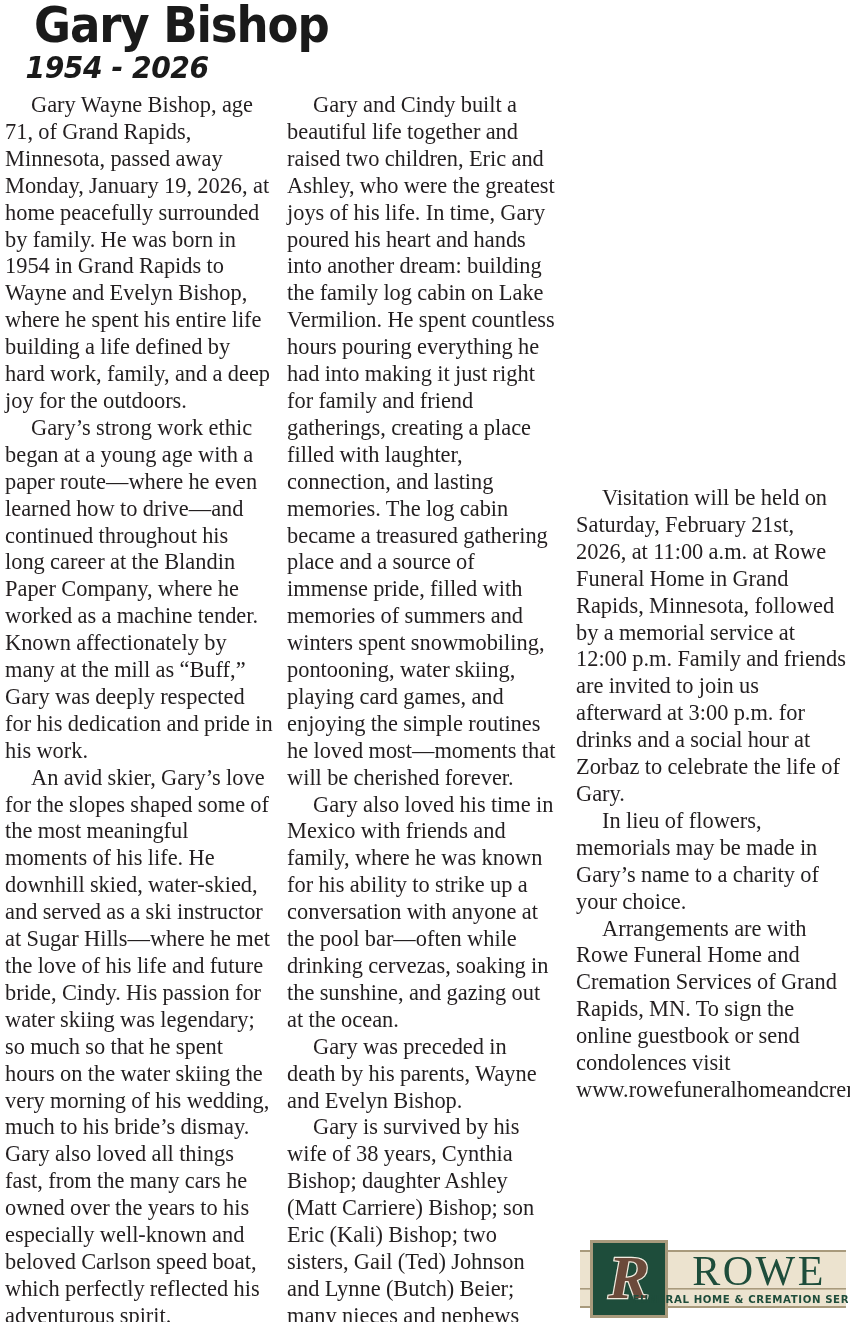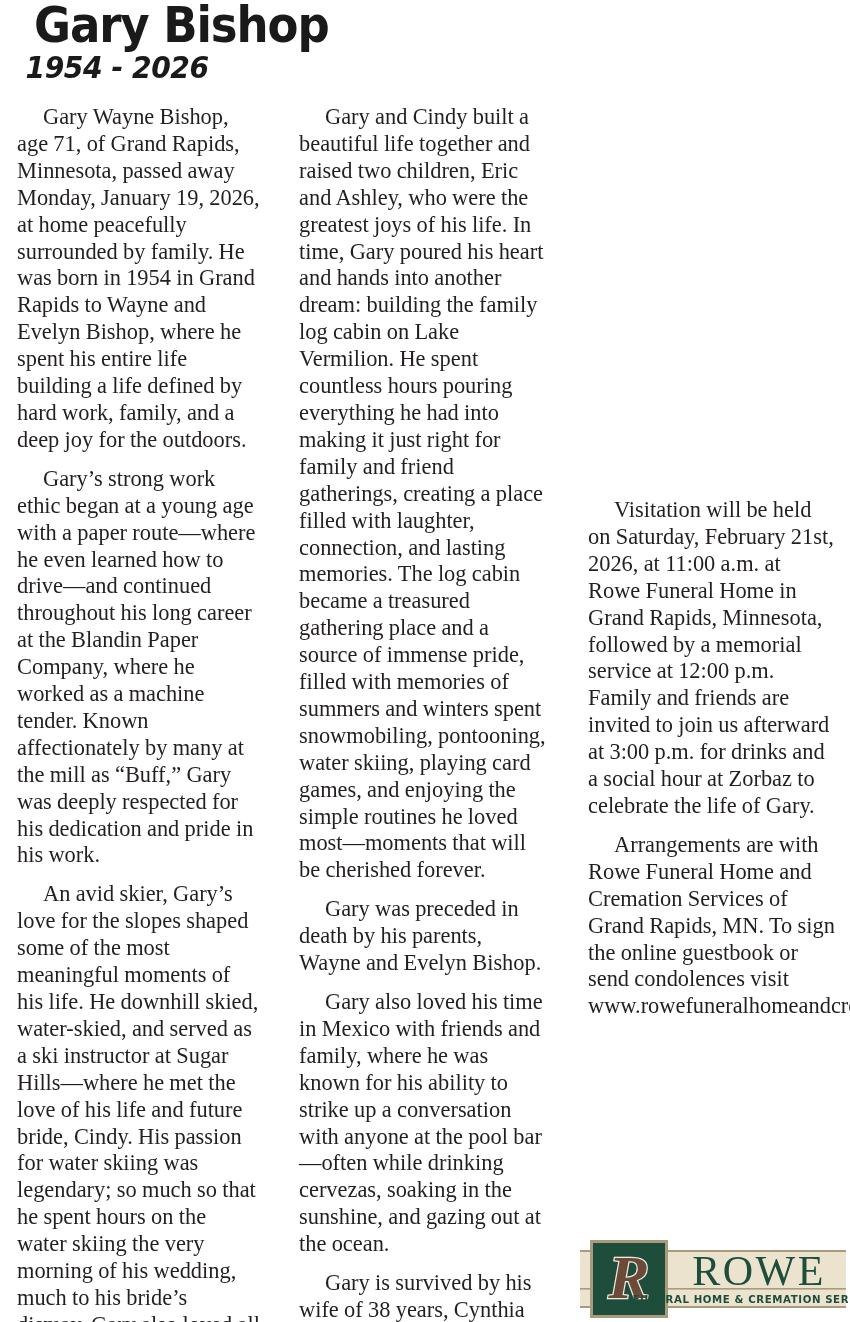--- a/index.html
+++ b/index.html
@@ -62,21 +62,21 @@
     font-size: 22.4px;
     line-height: 26.9px;
     text-align: left;
     word-spacing: -0.3px;
   }
   .col-1 { left: 5px;   width: 268px; }
   .col-2 { left: 287px; width: 272px; }
   .col-3 { left: 576px; width: 272px; }
 
   .col p {
-    margin: 12px;
+    margin: 0;
     text-indent: 26px;
     hyphens: none;
   }
   .col-3 p.no-indent { text-indent: 0; }
 
   
   .rowe-logo {
     position: absolute;
     left: 576px;
     top: 1236px;
@@ -96,29 +96,30 @@
 <div class="columns">
 
   <div class="col col-1">
     <p>Gary Wayne Bishop, age 71, of Grand Rapids, Minnesota, passed away Monday, January 19, 2026, at home peacefully surrounded by family. He was born in 1954 in Grand Rapids to Wayne and Evelyn Bishop, where he spent his entire life building a life defined by hard work, family, and a deep joy for the outdoors.</p>
     <p>Gary’s strong work ethic began at a young age with a paper route—where he even learned how to drive—and continued throughout his long career at the Blandin Paper Company, where he worked as a machine tender. Known affectionately by many at the mill as “Buff,” Gary was deeply respected for his dedication and pride in his work.</p>
     <p>An avid skier, Gary’s love for the slopes shaped some of the most meaningful moments of his life. He downhill skied, water-skied, and served as a ski instructor at Sugar Hills—where he met the love of his life and future bride, Cindy. His passion for water skiing was legendary; so much so that he spent hours on the water skiing the very morning of his wedding, much to his bride’s dismay. Gary also loved all things fast, from the many cars he owned over the years to his especially well-known and beloved Carlson speed boat, which perfectly reflected his adventurous spirit.</p>
   </div>
 
   <div class="col col-2">
     <p>Gary and Cindy built a beautiful life together and raised two children, Eric and Ashley, who were the greatest joys of his life. In time, Gary poured his heart and hands into another dream: building the family log cabin on Lake Vermilion. He spent countless hours pouring everything he had into making it just right for family and friend gatherings, creating a place filled with laughter, connection, and lasting memories. The log cabin became a treasured gathering place and a source of immense pride, filled with memories of summers and winters spent snowmobiling, pontooning, water skiing, playing card games, and enjoying the simple routines he loved most—moments that will be cherished forever.</p>
+    <p>Gary also loved his time in Mexico with friends and family, where he was known for his ability to strike up a conversation with anyone at the pool bar—often while drinking cervezas, soaking in the sunshine, and gazing out at the ocean.</p>
     <p>Gary was preceded in death by his parents, Wayne and Evelyn Bishop.</p>
-    <p>Gary also loved his time in Mexico with friends and family, where he was known for his ability to strike up a conversation with anyone at the pool bar—often while drinking cervezas, soaking in the sunshine, and gazing out at the ocean.</p>
     <p>Gary is survived by his wife of 38 years, Cynthia Bishop; daughter Ashley (Matt Carriere) Bishop; son Eric (Kali) Bishop; two sisters, Gail (Ted) Johnson and Lynne (Butch) Beier; many nieces and nephews</p>
   </div>
 
   <div class="col col-3">
 
     <div style="padding-top:393px;">
       <p>Visitation will be held on Saturday, February 21st, 2026, at 11:00 a.m. at Rowe Funeral Home in Grand Rapids, Minnesota, followed by a memorial service at 12:00 p.m. Family and friends are invited to join us afterward at 3:00 p.m. for drinks and a social hour at Zorbaz to celebrate the life of Gary.</p>
+      <p>In lieu of flowers, memorials may be made in Gary’s name to a charity of your choice.</p>
       <p>Arrangements are with Rowe Funeral Home and Cremation Services of Grand Rapids, MN. To sign the online guestbook or send condolences visit www.rowefuneralhomeandcrematory.com.</p>
     </div>
   </div>
 </div>
 
 <div class="rowe-logo">
   <svg class="logo-svg" width="272" height="86" viewBox="0 0 272 86">
 
     <rect x="4" y="14" width="266" height="58" fill="#ece3cf"></rect>
     <rect x="4" y="14" width="266" height="2" fill="#a89a7c"></rect>

